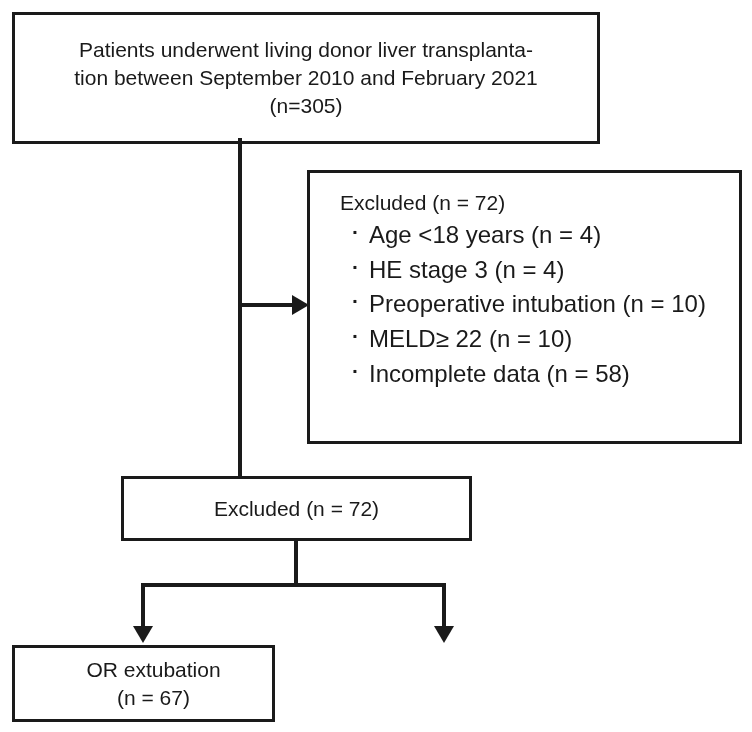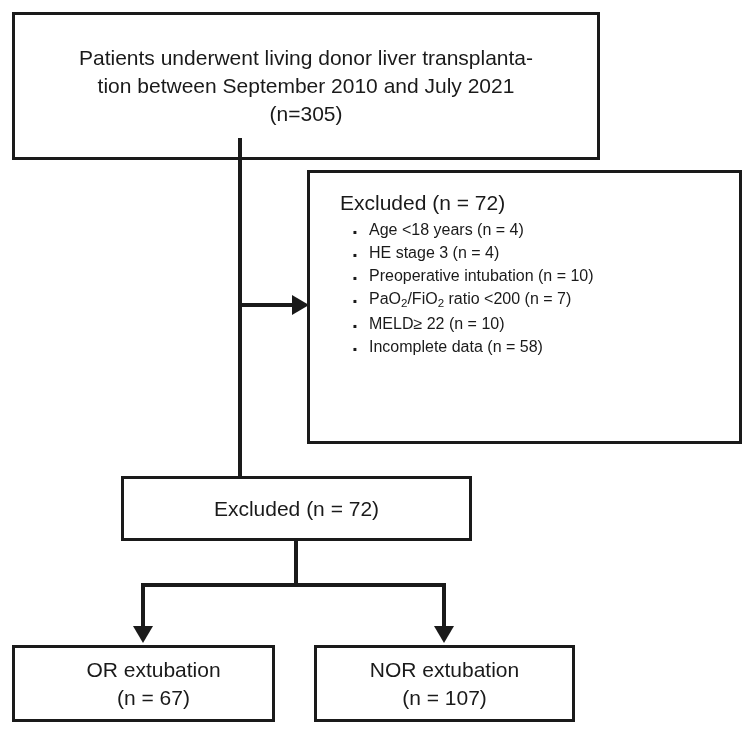--- a/index.html
+++ b/index.html
@@ -35,21 +35,21 @@
   }
   .centered-text .line {
     display: block;
   }
 
   
   #box-enrolled {
     left: 12px;
     top: 12px;
     width: 588px;
-    height: 148px;
+    height: 132px;
     justify-content: center;
   }
 
   
   #box-exclusion-criteria {
     left: 307px;
     top: 170px;
     width: 435px;
     height: 274px;
     justify-content: flex-start;
@@ -59,21 +59,21 @@
     font-size: 21px;
     line-height: 1.18;
     margin-bottom: 2px;
   }
   #box-exclusion-criteria ul.excl-list {
     list-style: none;
     margin: 0;
     padding: 0 0 0 12px;
   }
   #box-exclusion-criteria ul.excl-list li {
-    font-size: 16px;
+    font-size: 24px;
     line-height: 1.45;
     position: relative;
     padding-left: 17px;
     white-space: nowrap;
   }
   #box-exclusion-criteria ul.excl-list li::before {
     content: "\00B7";
     position: absolute;
     left: 0;
     top: -1px;
@@ -180,37 +180,36 @@
   }
 </style>
 </head>
 <body>
 
 <div id="flow-root">
 
   <div class="node-box" id="box-enrolled">
     <div class="centered-text">
       <span class="line">Patients underwent living donor liver transplanta-</span>
-      <span class="line">tion between September 2010 and July 2021</span>
+      <span class="line">tion between September 2010 and February 2021</span>
       <span class="line">(n=305)</span>
     </div>
   </div>
 
   <div class="conn" id="conn-main-stem"></div>
 
   <div class="conn" id="conn-exclusion-arm"></div>
   <div class="arrowhead arrow-right" id="arrow-to-exclusion"></div>
 
   <div class="node-box" id="box-exclusion-criteria">
     <div class="excl-header">Excluded (n = 72)</div>
     <ul class="excl-list">
       <li>Age &lt;18 years (n = 4)</li>
       <li>HE stage 3 (n = 4)</li>
       <li>Preoperative intubation (n = 10)</li>
-      <li><span>PaO</span><span class="sub">2</span><span>/FiO</span><span class="sub">2</span><span> ratio &lt;200 (n = 7)</span></li>
       <li>MELD≥ 22 (n = 10)</li>
       <li>Incomplete data (n = 58)</li>
     </ul>
   </div>
 
   <div class="node-box" id="box-excluded-total">
     <div class="centered-text">Excluded (n = 72)</div>
   </div>
 
   <div class="conn" id="conn-split-stem"></div>
@@ -220,20 +219,14 @@
   <div class="arrowhead arrow-down" id="arrow-to-or"></div>
   <div class="arrowhead arrow-down" id="arrow-to-nor"></div>
 
   <div class="node-box" id="box-or-extubation">
     <div class="centered-text">
       <span class="line">OR extubation</span>
       <span class="line">(n = 67)</span>
     </div>
   </div>
 
-  <div class="node-box" id="box-nor-extubation">
-    <div class="centered-text">
-      <span class="line">NOR extubation</span>
-      <span class="line">(n = 107)</span>
-    </div>
-  </div>
 
 </div>
 
 </body></html>

